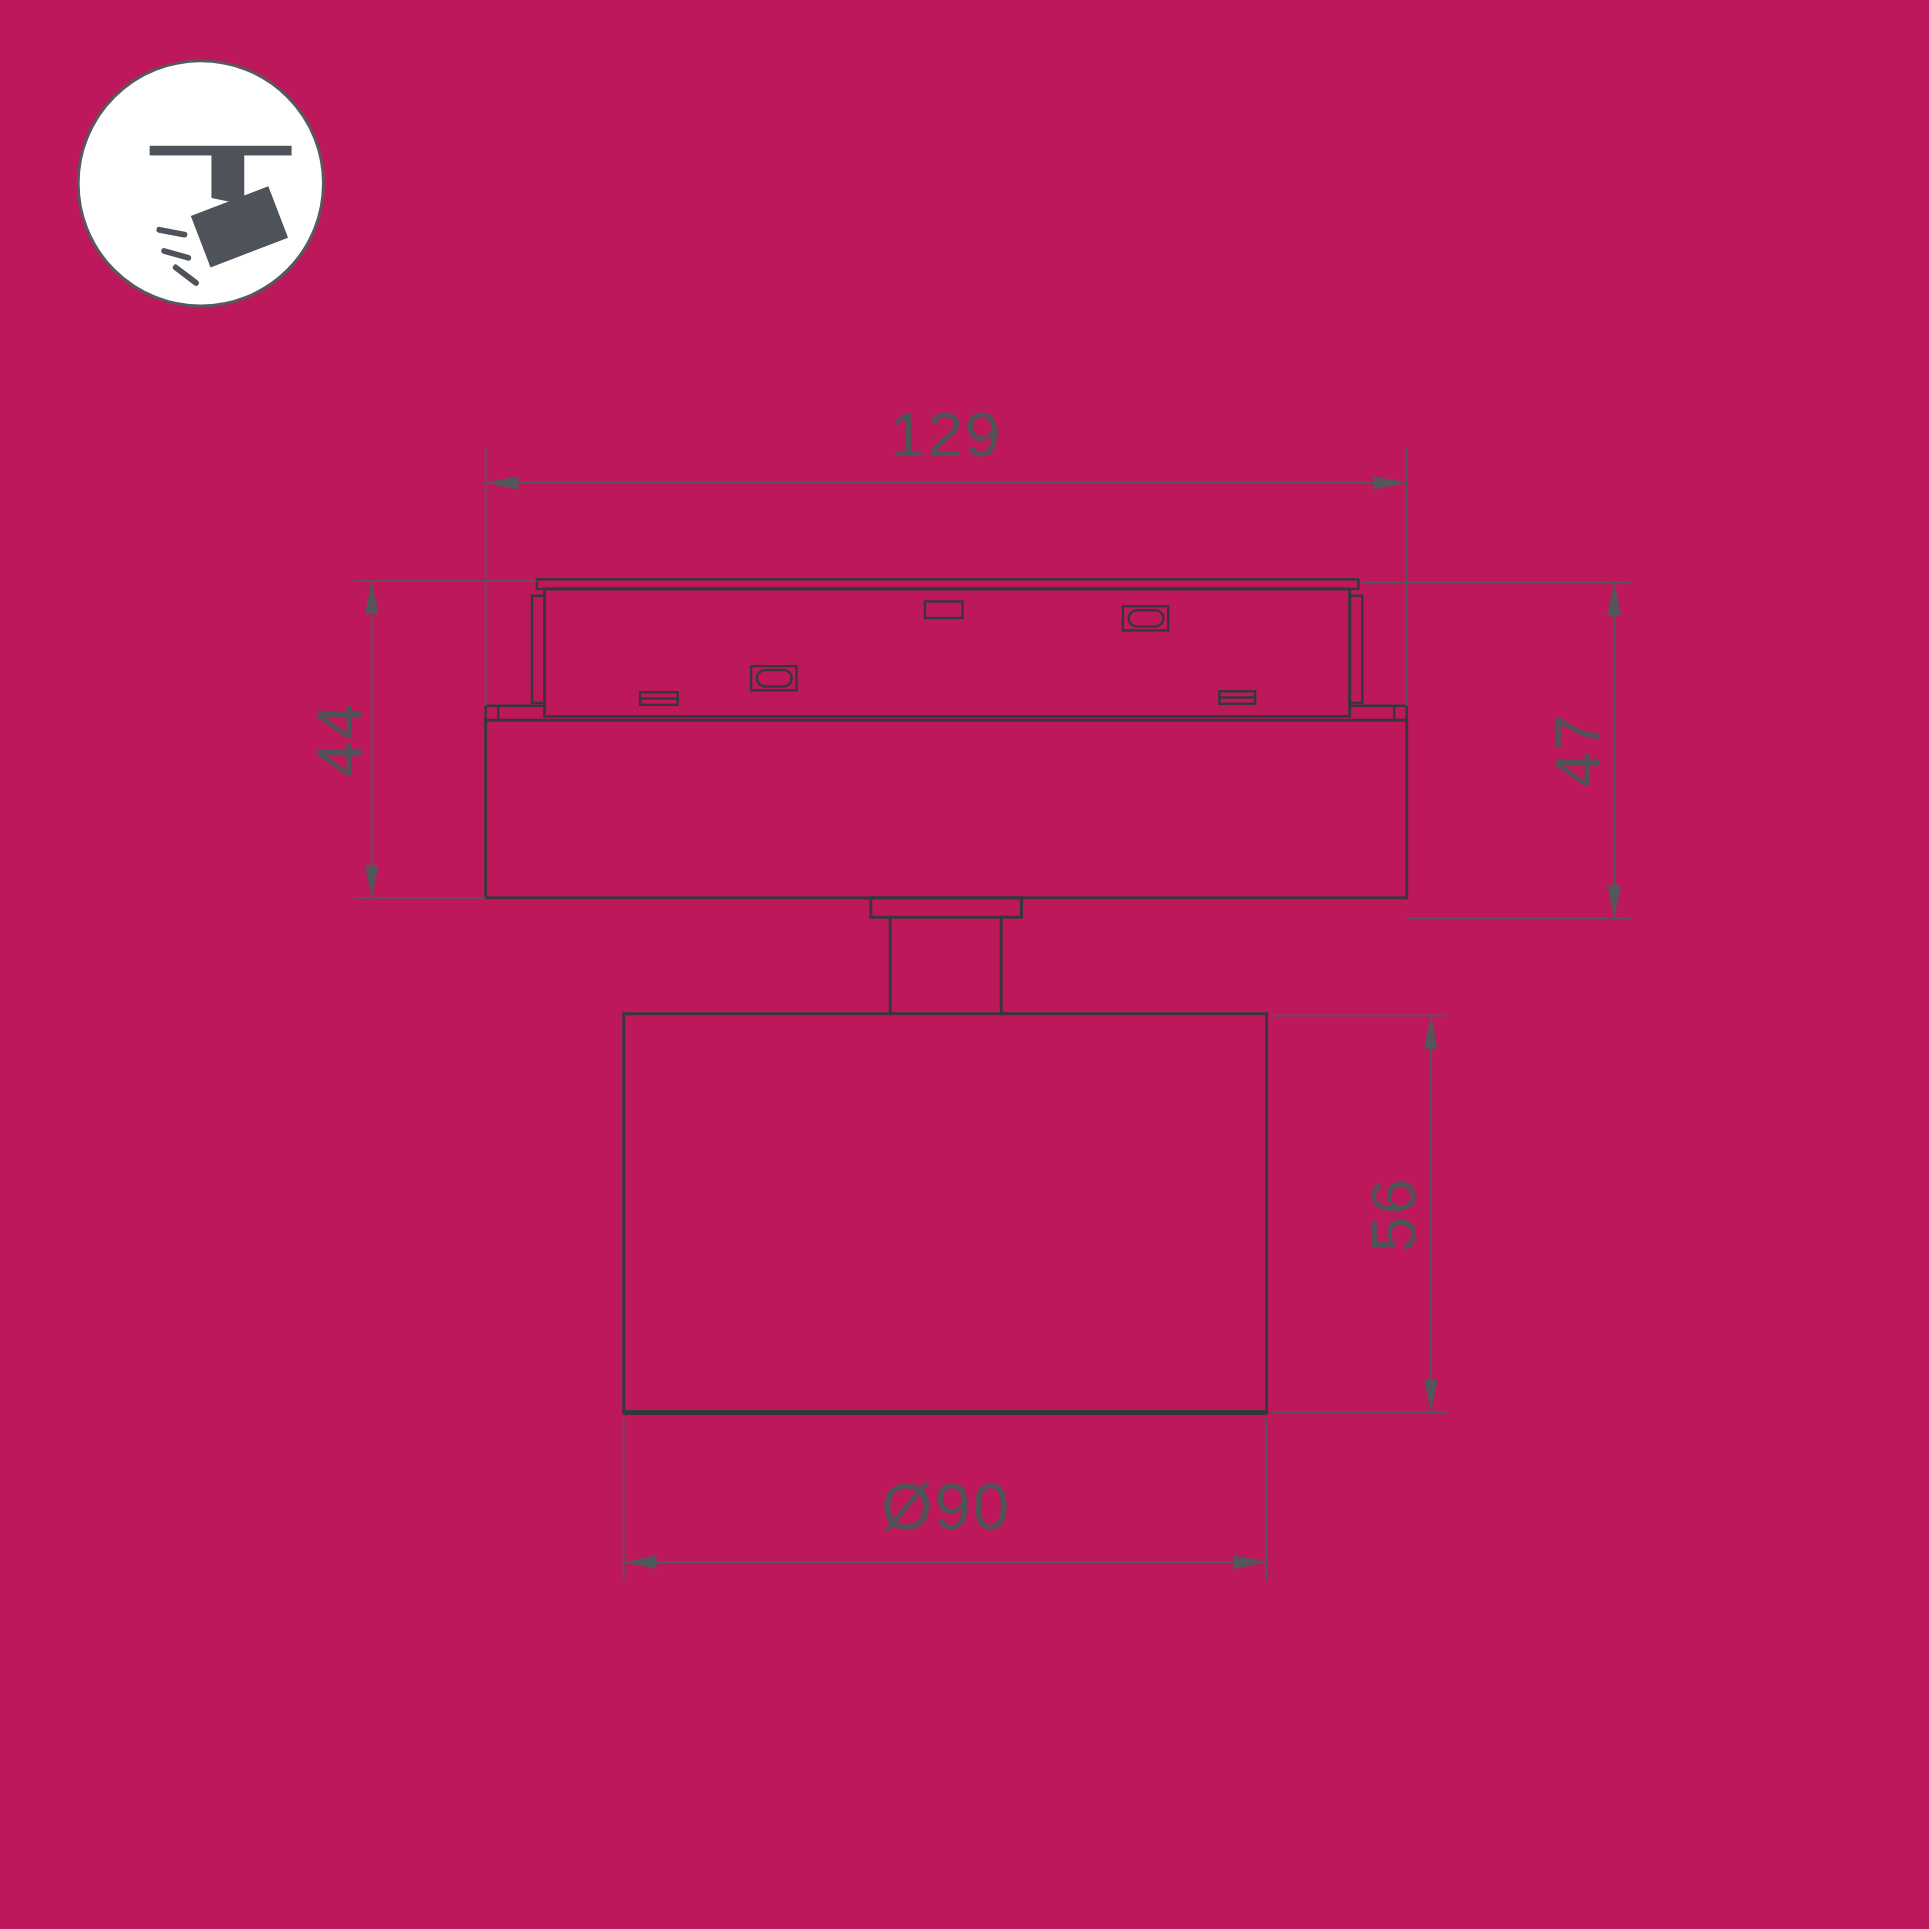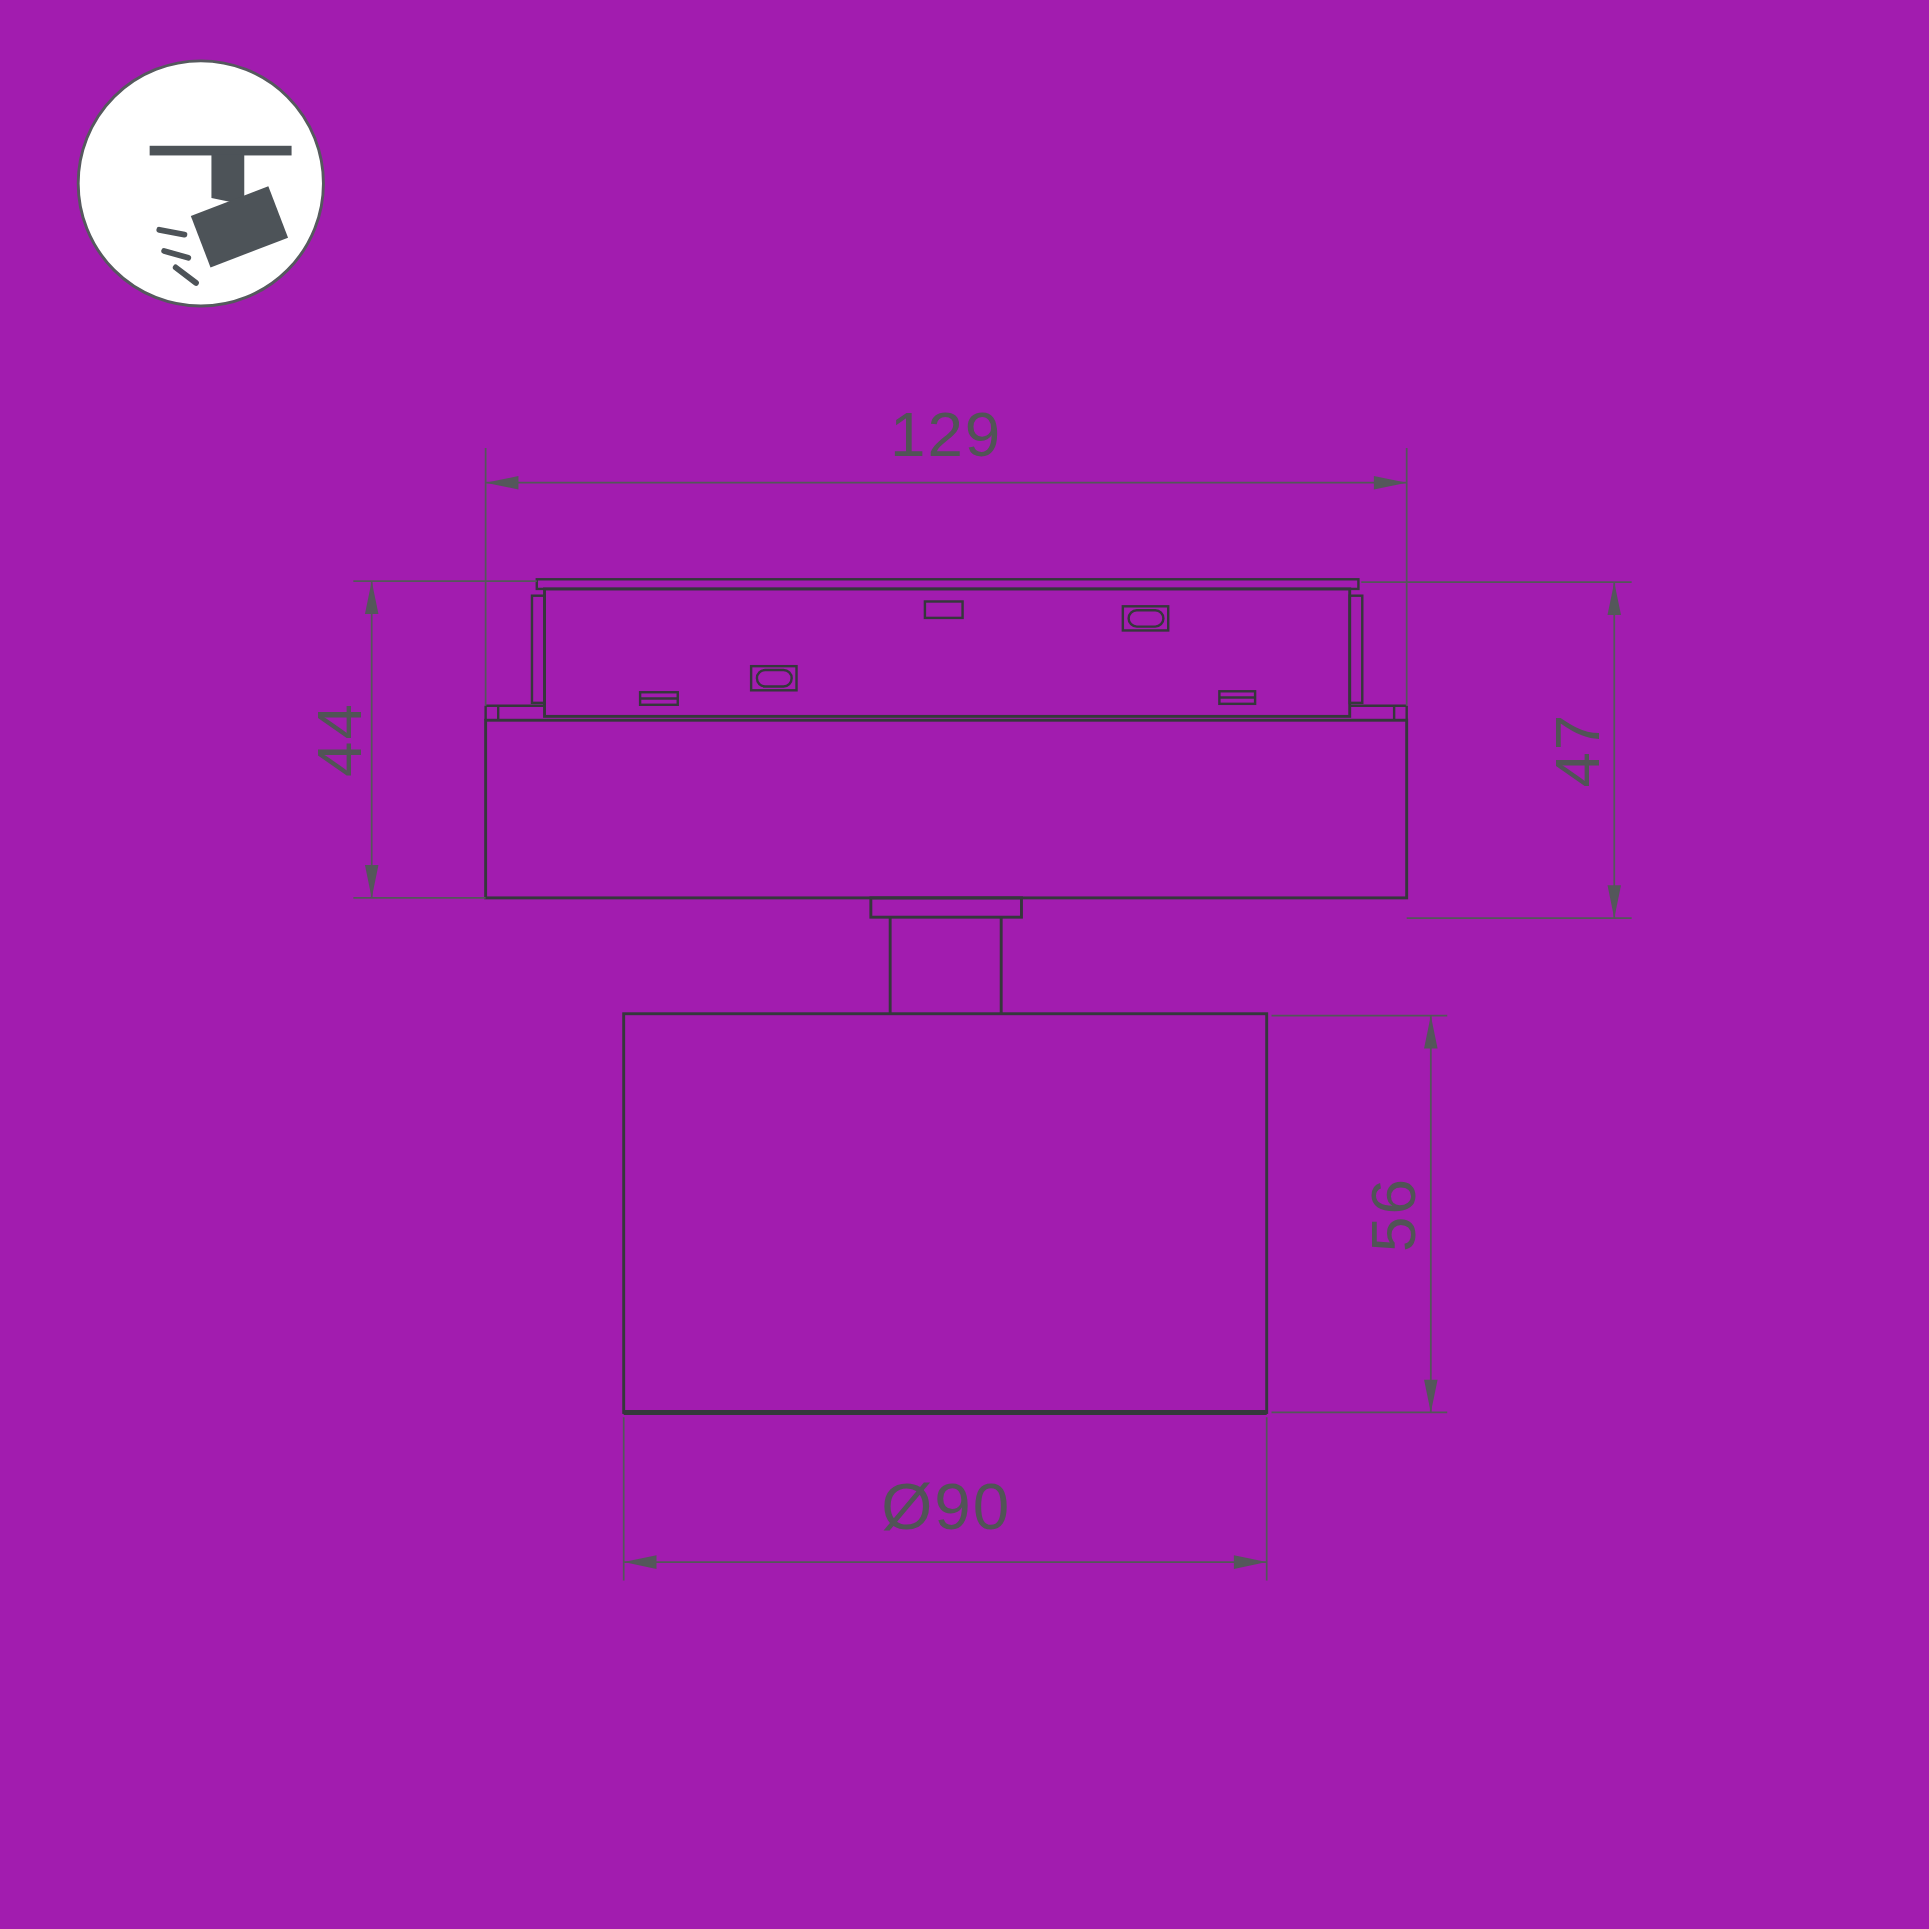--- a/index.html
+++ b/index.html
@@ -4,21 +4,21 @@
 <style>
   html, body {
     margin: 0;
     padding: 0;
     background: #ffffff;
   }
   .canvas {
     position: relative;
     width: 1929px;
     height: 1929px;
-    background: #a21caf;
+    background: #be185d;
     font-family: "Liberation Sans", "DejaVu Sans", sans-serif;
   }
   svg { display: block; }
   text {
     font-family: "Liberation Sans", "DejaVu Sans", sans-serif;
     font-weight: 400;
     letter-spacing: 2px;
   }
 </style>
 </head>

